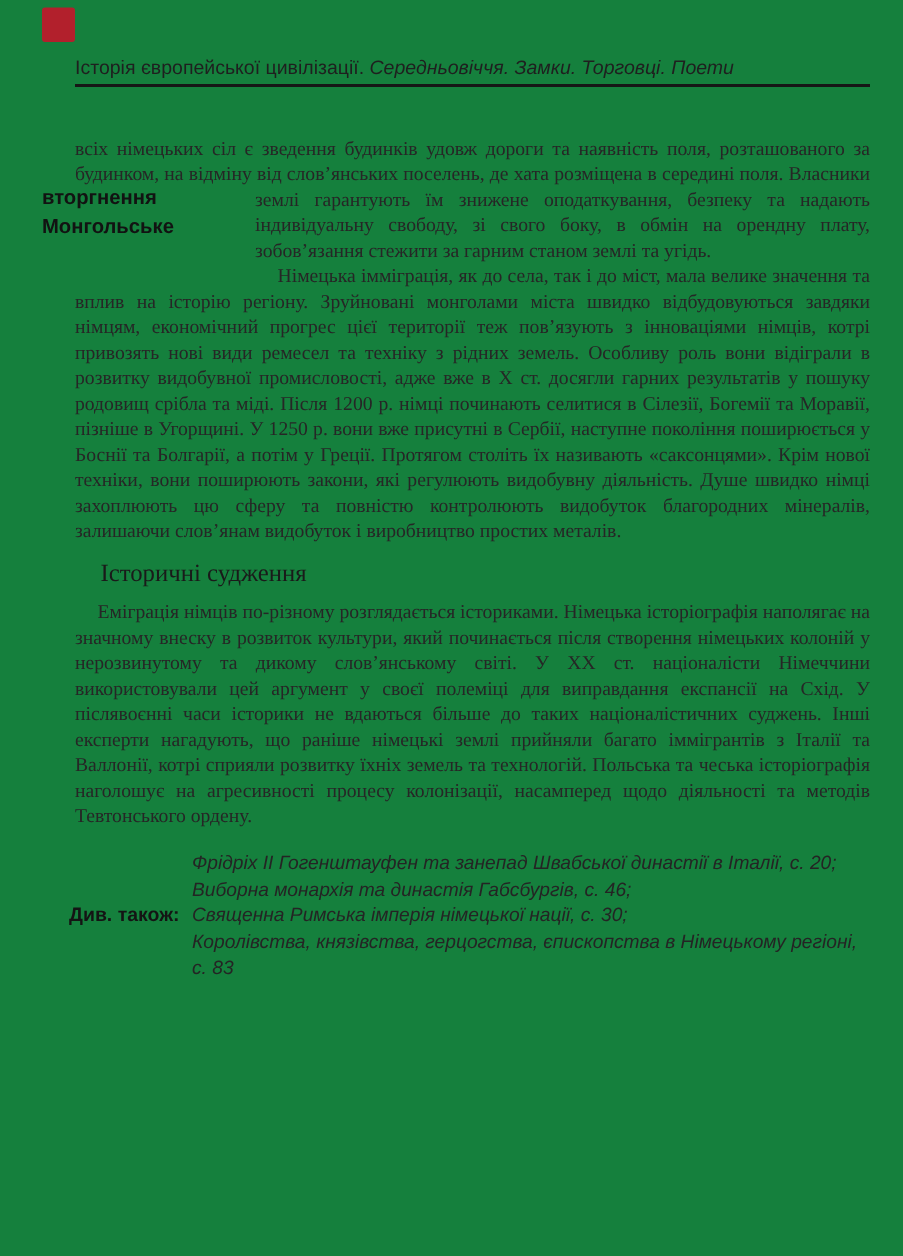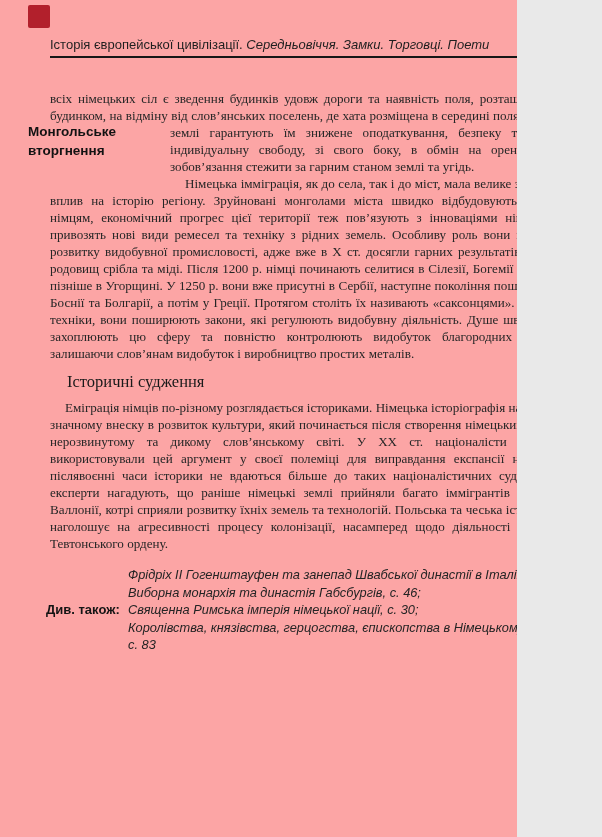--- a/index.html
+++ b/index.html
@@ -1,19 +1,19 @@
 <!DOCTYPE html>
 <html lang="uk"><head>
 <meta charset="utf-8">
 <style>
   html,body{margin:0;padding:0;background:#e9e9e9;}
   .page{
     position:relative;
-    width:517px;height:837px;
-    background:#fca5a5;
+    width:602px;height:837px;
+    background:#15803d;
     overflow:hidden;
     font-family:"Liberation Serif", serif;
     color:#262626;
   }
   .corner-tab{
     position:absolute;left:28px;top:5px;
     width:22px;height:23px;
     border-radius:2px;
   }
   .running-head{
@@ -73,22 +73,22 @@
 
   <div class="running-head">
     <span>Історія європейської цивілізації.</span>
     <span> </span>
     <span class="sub">Середньовіччя. Замки. Торговці. Поети</span>
   </div>
 
   <div class="head-rule" style="background: rgb(22, 22, 22);"></div>
 
   <div class="margin-note">
+    <div>вторгнення</div>
     <div>Монгольське</div>
-    <div>вторгнення</div>
   </div>
 
   <div class="body-col">
 
     <p><span class="wrap-spacer"></span><span>всіх німецьких сіл є зведення будинків удовж дороги та наявність поля, розташованого за будинком, на відміну від слов’янських поселень, де хата розміщена в середині поля. Власники землі гарантують їм знижене оподаткування, безпеку та надають індивідуальну свободу, зі свого боку, в обмін на орендну плату, зобов’язання стежити за гарним станом землі та угідь.</span></p>
 
     <p class="para-indent">Німецька імміграція, як до села, так і до міст, мала велике значення та вплив на історію регіону. Зруйновані монголами міста швидко відбудовуються завдяки німцям, економічний прогрес цієї території теж пов’язують з інноваціями німців, котрі привозять нові види ремесел та техніку з рідних земель. Особливу роль вони відіграли в розвитку видобувної промисловості, адже вже в X ст. досягли гарних результатів у пошуку родовищ срібла та міді. Після 1200 р. німці починають селитися в Сілезії, Богемії та Моравії, пізніше в Угорщині. У 1250 р. вони вже присутні в Сербії, наступне покоління поширюється у Боснії та Болгарії, а потім у Греції. Протягом століть їх називають «саксонцями». Крім нової техніки, вони поширюють закони, які регулюють видобувну діяльність. Душе швидко німці захоплюють цю сферу та повністю контролюють видобуток благородних мінералів, залишаючи слов’янам видобуток і виробництво простих металів.</p>
 
     <h2 class="section-heading">Історичні судження</h2>
 

